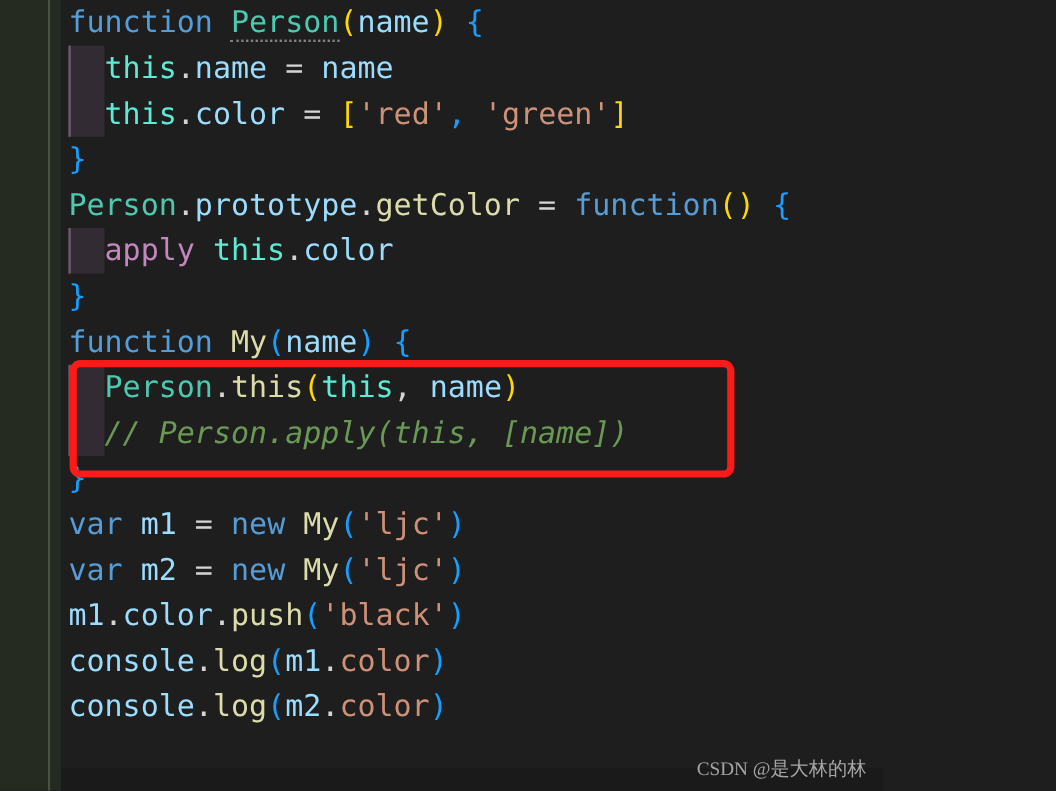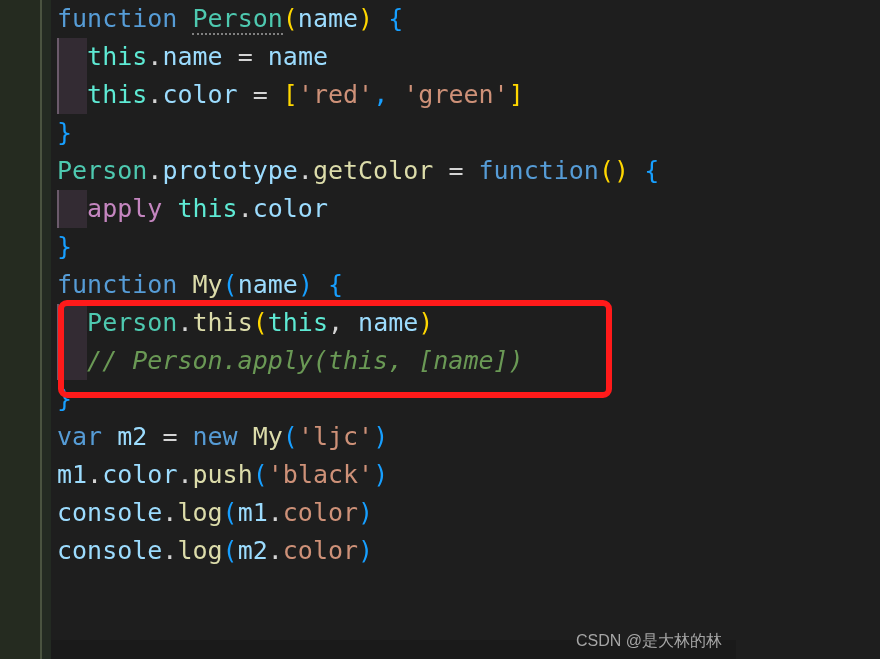--- a/index.html
+++ b/index.html
@@ -111,21 +111,21 @@
     box-sizing: border-box;
     pointer-events: none;
   }
 
   
   .watermark {
     position: absolute;
     right: 14px;
     bottom: 7px;
     color: #b9b9b9;
-    font-family: Liberation Sans, sans-serif;
+    font-family: Liberation Serif, serif;
     font-size: 16px;
     opacity: 0.88;
     white-space: nowrap;
   }
 </style>
 </head>
 <body>
 
 <div id="screen">
 
@@ -144,20 +144,21 @@
         <div class="line"><span class="punct">  </span><span class="this-blu">this</span><span class="dot">.</span><span class="var-blue">name</span><span class="punct"> </span><span class="op">=</span><span class="punct"> </span><span class="var-blue">name</span></div>
         <div class="line"><span class="punct">  </span><span class="this-blu">this</span><span class="dot">.</span><span class="var-blue">color</span><span class="punct"> </span><span class="op">=</span><span class="punct"> </span><span class="paren-y">[</span><span class="str">'red'</span><span class="paren-b">,</span><span class="punct"> </span><span class="str">'green'</span><span class="paren-y">]</span></div>
         <div class="line"><span class="paren-b">}</span></div>
         <div class="line"><span class="fn-green">Person</span><span class="dot">.</span><span class="var-blue">prototype</span><span class="dot">.</span><span class="fn-yel">getColor</span><span class="punct"> </span><span class="op">=</span><span class="punct"> </span><span class="kw">function</span><span class="paren-y">(</span><span class="paren-y">)</span><span class="punct"> </span><span class="paren-b">{</span></div>
         <div class="line"><span class="punct">  </span><span class="kw-pink">apply</span><span class="punct"> </span><span class="this-blu">this</span><span class="dot">.</span><span class="var-blue">color</span></div>
         <div class="line"><span class="paren-b">}</span></div>
         <div class="line"><span class="kw">function</span><span class="punct"> </span><span class="fn-yel">My</span><span class="paren-b">(</span><span class="var-blue">name</span><span class="paren-b">)</span><span class="punct"> </span><span class="paren-b">{</span></div>
         <div class="line"><span class="punct">  </span><span class="fn-green">Person</span><span class="dot">.</span><span class="fn-yel">this</span><span class="paren-y">(</span><span class="this-blu">this</span><span class="punct">,</span><span class="punct"> </span><span class="var-blue">name</span><span class="paren-y">)</span></div>
         <div class="line"><span class="punct">  </span><span class="comment">// Person.apply(this, [name])</span></div>
         <div class="line"><span class="paren-b">}</span></div>
+        <div class="line"><span class="kw">var</span><span class="punct"> </span><span class="var-blue">m1</span><span class="punct"> </span><span class="op">=</span><span class="punct"> </span><span class="kw">new</span><span class="punct"> </span><span class="fn-yel">My</span><span class="paren-b">(</span><span class="str">'ljc'</span><span class="paren-b">)</span></div>
         <div class="line"><span class="kw">var</span><span class="punct"> </span><span class="var-blue">m2</span><span class="punct"> </span><span class="op">=</span><span class="punct"> </span><span class="kw">new</span><span class="punct"> </span><span class="fn-yel">My</span><span class="paren-b">(</span><span class="str">'ljc'</span><span class="paren-b">)</span></div>
         <div class="line"><span class="var-blue">m1</span><span class="dot">.</span><span class="var-blue">color</span><span class="dot">.</span><span class="fn-yel">push</span><span class="paren-b">(</span><span class="str">'black'</span><span class="paren-b">)</span></div>
         <div class="line"><span class="var-blue">console</span><span class="dot">.</span><span class="fn-yel">log</span><span class="paren-b">(</span><span class="var-blue">m1</span><span class="dot">.</span><span class="str">color</span><span class="paren-b">)</span></div>
         <div class="line"><span class="var-blue">console</span><span class="dot">.</span><span class="fn-yel">log</span><span class="paren-b">(</span><span class="var-blue">m2</span><span class="dot">.</span><span class="str">color</span><span class="paren-b">)</span></div>
       </div>
   </div>
 
   <div class="bottom-bar"></div>
 
   <div class="redbox"></div>

